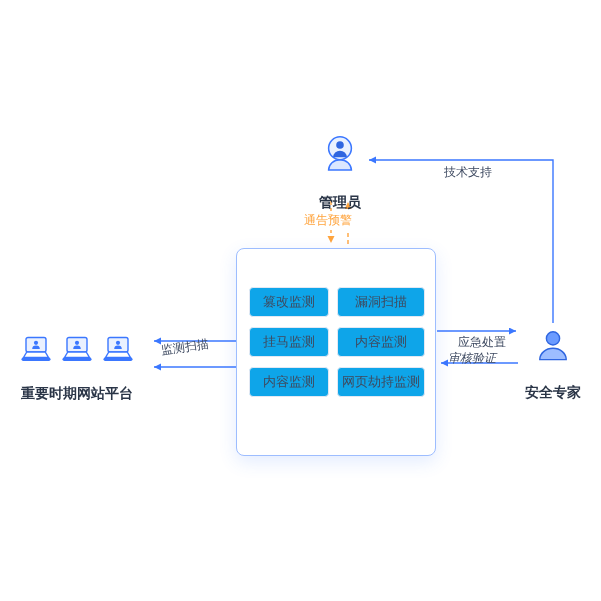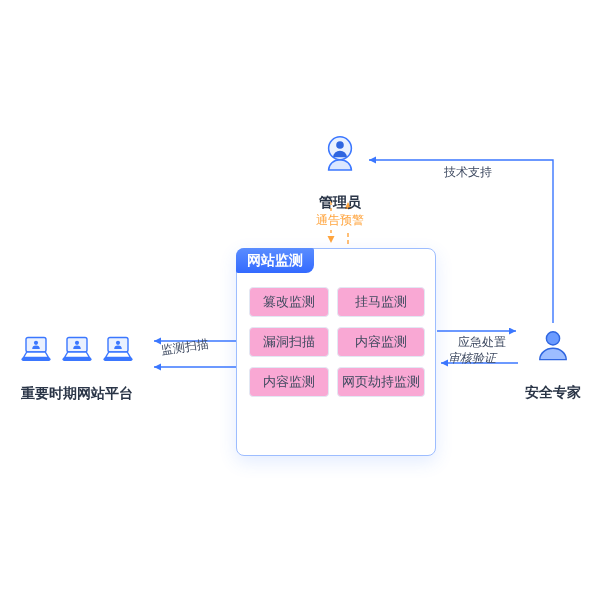--- a/index.html
+++ b/index.html
@@ -26,21 +26,21 @@
 
   
   .panel { position: absolute; left: 236px; top: 248px; width: 200px; height: 208px;
     background: #fff; border: 1px solid var(--c-panel-border, #9dbdff); border-radius: 8px;
     box-shadow: 0 6px 18px rgba(59,119,255,.14); }
   .panel-tab { position: absolute; left: -1px; top: -1px; height: 25px; line-height: 25px;
     padding: 0 11px; background: linear-gradient(180deg, #5a8dff, #336aff);
     color: #fff; font-size: 14px; font-weight: bold; border-radius: 8px 2px 8px 2px; }
   .panel-grid { position: absolute; left: 12px; top: 38px; display: grid;
     grid-template-columns: 80px 88px; gap: 10px 8px; }
-  .mon-btn { height: 30px; line-height: 28px; background: #f9a8d4; border: 1px solid #e2e8f3;
+  .mon-btn { height: 30px; line-height: 28px; background: #0ea5e9; border: 1px solid #e2e8f3;
     border-radius: 4px; font-size: 13px; color: #3f4a5f; text-align: center; cursor: pointer; }
 
   .icon svg { display: block; }
 </style>
 </head>
 <body>
 
 <div class="stage">
 
   <svg class="arrow-layer" width="601" height="601" viewBox="0 0 601 601">
@@ -114,30 +114,29 @@
           <path d="M12.2 13 a3.8 3.4 0 0 1 7.6 0 z" fill="#3b77ff"></path>
           <path d="M3.5 21.5 L6.8 16 h18.4 L28.5 21.5 z" fill="#ffffff" stroke="#3b77ff" stroke-width="1.4"></path>
           <rect x="1.5" y="21.5" width="29" height="3.4" rx="1.7" fill="#3b77ff"></rect>
         </svg>
       </span>
     </span>
     <span class="node-label">重要时期网站平台</span>
   </div>
 
   <div class="panel">
-    <div class="panel-tab">网站监测</div>
     <div class="panel-grid">
       <div class="mon-btn">篡改监测</div>
+      <div class="mon-btn">漏洞扫描</div>
       <div class="mon-btn">挂马监测</div>
-      <div class="mon-btn">漏洞扫描</div>
       <div class="mon-btn">内容监测</div>
       <div class="mon-btn">内容监测</div>
       <div class="mon-btn">网页劫持监测</div>
     </div>
   </div>
 
   <span class="flow-label" style="left:436px; top:164px; width:64px;">技术支持</span>
-  <span class="flow-label orange" style="left:311px; top:211px; width:58px;font-family:Liberation Mono, monospace;">通告预警</span>
+  <span class="flow-label orange" style="left:299px; top:211px; width:58px;font-family:Liberation Mono, monospace;">通告预警</span>
   <span class="flow-label" style="left:451px; top:334px; width:62px;">应急处置</span>
   <span class="flow-label" style="left:441px; top:350px; width:62px;font-style:italic;">审核验证</span>
   <span class="flow-label tilt" style="left:156px; top:339px; width:58px;">监测扫描</span>
 
 </div>
 
 </body></html>

